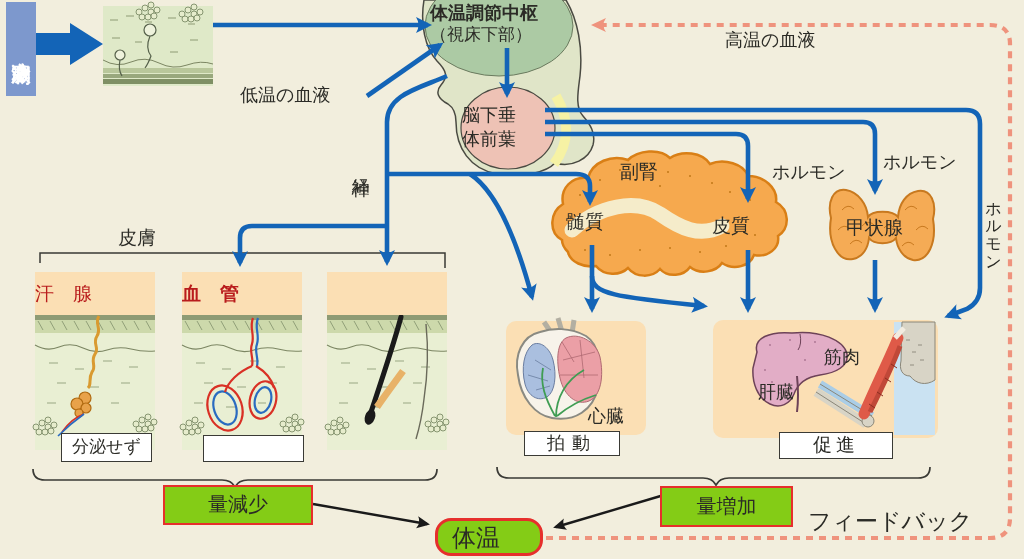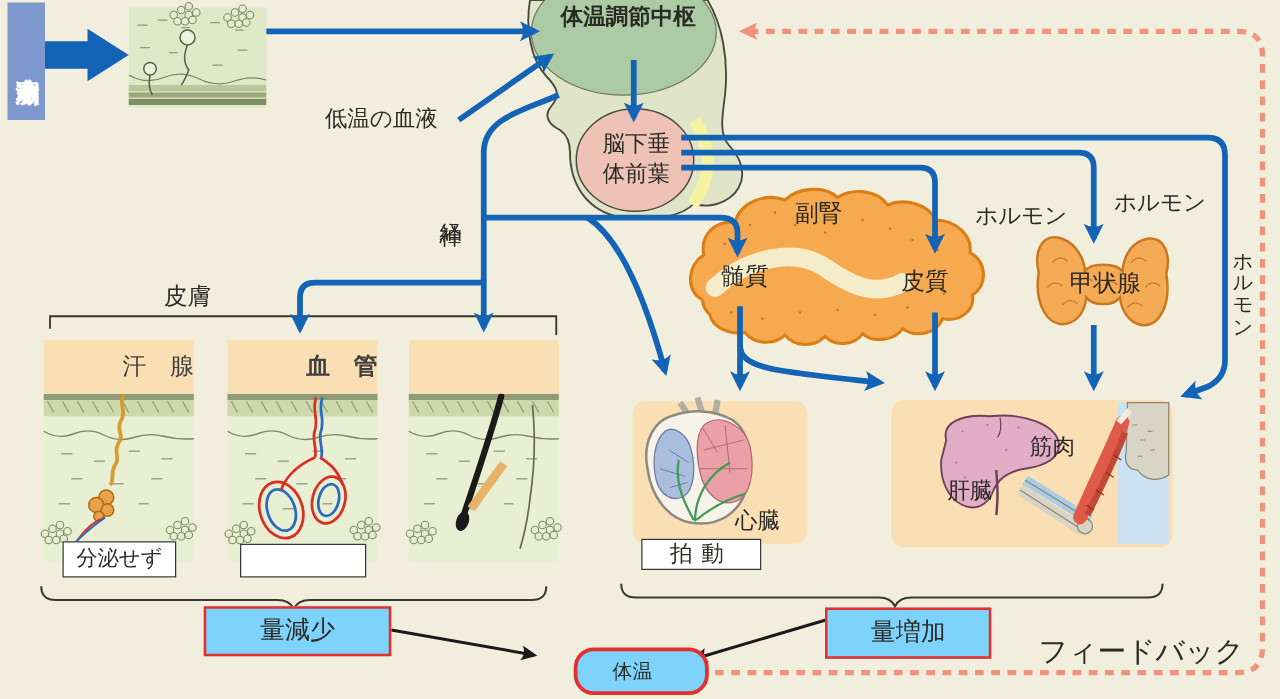--- a/index.html
+++ b/index.html
@@ -1,25 +1,25 @@
 <!DOCTYPE html>
 <html><head>
 <meta charset="utf-8">
 <style>
   html,body{margin:0;padding:0;background:#f2eedd;}
   #canvas{position:relative;width:1024px;height:559px;background:#f2eedd;overflow:hidden;
           font-family:"Liberation Sans",sans-serif;}
   svg.layer{position:absolute;left:0;top:0;}
   .lbl{position:absolute;color:#2b2b26;white-space:nowrap;line-height:1.15;}
-  .ctr{text-align:center;}
+  .ctr{}
   .vert{writing-mode:vertical-rl;text-orientation:upright;}
-  .hdr{position:absolute;background:#fbdfb4;text-align:right;color:#404040;}
+  .hdr{position:absolute;background:#fbdfb4;text-align:left;color:#b91c1c;}
   .wbox{position:absolute;background:#ffffff;border:1.6px solid #3a3a35;box-sizing:border-box;
-        text-align:center;color:#2b2b26;}
-  .rbox{position:absolute;background:#7dd3fc;border:2.5px solid #e62f2c;box-sizing:border-box;
+        text-align:center;color:#2b2b26;margin-left:11px;}
+  .rbox{position:absolute;background:#84cc16;border:2.5px solid #e62f2c;box-sizing:border-box;
         text-align:center;color:#2b2b26;}
   .stim{position:absolute;left:6px;top:2px;width:30px;height:94px;background:#7d98cd;color:#fff;
         font-size:19px;font-weight:600;writing-mode:vertical-rl;text-orientation:upright;
         display:flex;align-items:center;justify-content:center;letter-spacing:1px;}
 </style>
 </head>
 <body>
 
 <div id="canvas">
 
@@ -231,22 +231,24 @@
   <path d="M546,538 H990 Q1010,538 1010,518 V44 Q1010,25 990,25 H594" stroke="#ef937d" stroke-width="4.2" stroke-dasharray="7 6" fill="none" marker-end="url(#mO)"></path>
 
   <g stroke="#1a1a1a" stroke-width="2.4" fill="none">
     <path d="M313,504 L427,524" marker-end="url(#mK)"></path>
     <path d="M664,495 L556,527" marker-end="url(#mK)"></path>
   </g>
 </svg>
 
 <div class="stim">寒冷刺激</div>
 <div class="lbl ctr" style="left:240px;top:85px;width:130px;font-size:18px;">低温の血液</div>
+<div class="lbl ctr" style="left:725px;top:30px;width:130px;font-size:18px;">高温の血液</div>
 
 <div class="lbl ctr" style="left:430px;top:3px;width:145px;font-size:18px;font-weight:600;">体温調節中枢</div>
+<div class="lbl ctr" style="left:430px;top:25px;width:145px;font-size:17px;">（視床下部）</div>
 <div class="lbl ctr" style="left:462px;top:105px;width:94px;font-size:18px;">脳下垂</div>
 <div class="lbl ctr" style="left:462px;top:129px;width:94px;font-size:18px;">体前葉</div>
 
 <div class="lbl ctr" style="left:620px;top:161px;width:70px;font-size:19px;">副腎</div>
 <div class="lbl ctr" style="left:566px;top:211px;width:60px;font-size:19px;">髄質</div>
 <div class="lbl ctr" style="left:712px;top:215px;width:56px;font-size:19px;">皮質</div>
 <div class="lbl ctr" style="left:846px;top:217px;width:76px;font-size:19px;">甲状腺</div>
 
 <div class="lbl ctr" style="left:772px;top:162px;width:90px;font-size:18px;">ホルモン</div>
 <div class="lbl ctr" style="left:883px;top:152px;width:90px;font-size:18px;">ホルモン</div>
@@ -258,19 +260,20 @@
 <div class="hdr" style="left:182px;top:272px;width:120px;height:43px;line-height:43px;font-size:19px;font-weight:bold;">血　管</div>
 <div class="hdr" style="left:327px;top:272px;width:120px;height:43px;line-height:43px;font-size:19px;"></div>
 
 <div class="wbox" style="left:50px;top:433px;width:91px;height:29px;line-height:26px;font-size:17px;">分泌せず</div>
 <div class="wbox" style="left:192px;top:435px;width:101px;height:27px;line-height:24px;font-size:17px;"></div>
 
 <div class="lbl" style="left:588px;top:406px;font-size:18px;">心臓</div>
 <div class="lbl" style="left:758px;top:382px;font-size:18px;">肝臓</div>
 <div class="lbl" style="left:824px;top:347px;font-size:18px;">筋肉</div>
 <div class="wbox" style="left:513px;top:431px;width:96px;height:25px;line-height:22px;font-size:18px;letter-spacing:7px;">拍動</div>
+<div class="wbox" style="left:768px;top:432px;width:114px;height:27px;line-height:24px;font-size:19px;letter-spacing:4px;">促進</div>
 
 <div class="rbox" style="left:163px;top:485px;width:150px;height:40px;line-height:35px;font-size:20px;">量減少</div>
 <div class="rbox" style="left:660px;top:486px;width:133px;height:41px;line-height:36px;font-size:20px;">量増加</div>
-<div class="rbox" style="left:435px;top:518px;width:108px;height:38px;line-height:33px;font-size:16px;border-radius:16px;border-width:3px;text-align:left;padding-left:28px;margin-left:24px;">体温</div>
+<div class="rbox" style="left:435px;top:518px;width:108px;height:38px;line-height:33px;font-size:24px;border-radius:16px;border-width:3px;text-align:left;padding-left:14px;">体温</div>
 <div class="lbl ctr" style="left:808px;top:508px;width:210px;font-size:23px;">フィードバック</div>
 
 </div>
 
 </body></html>

